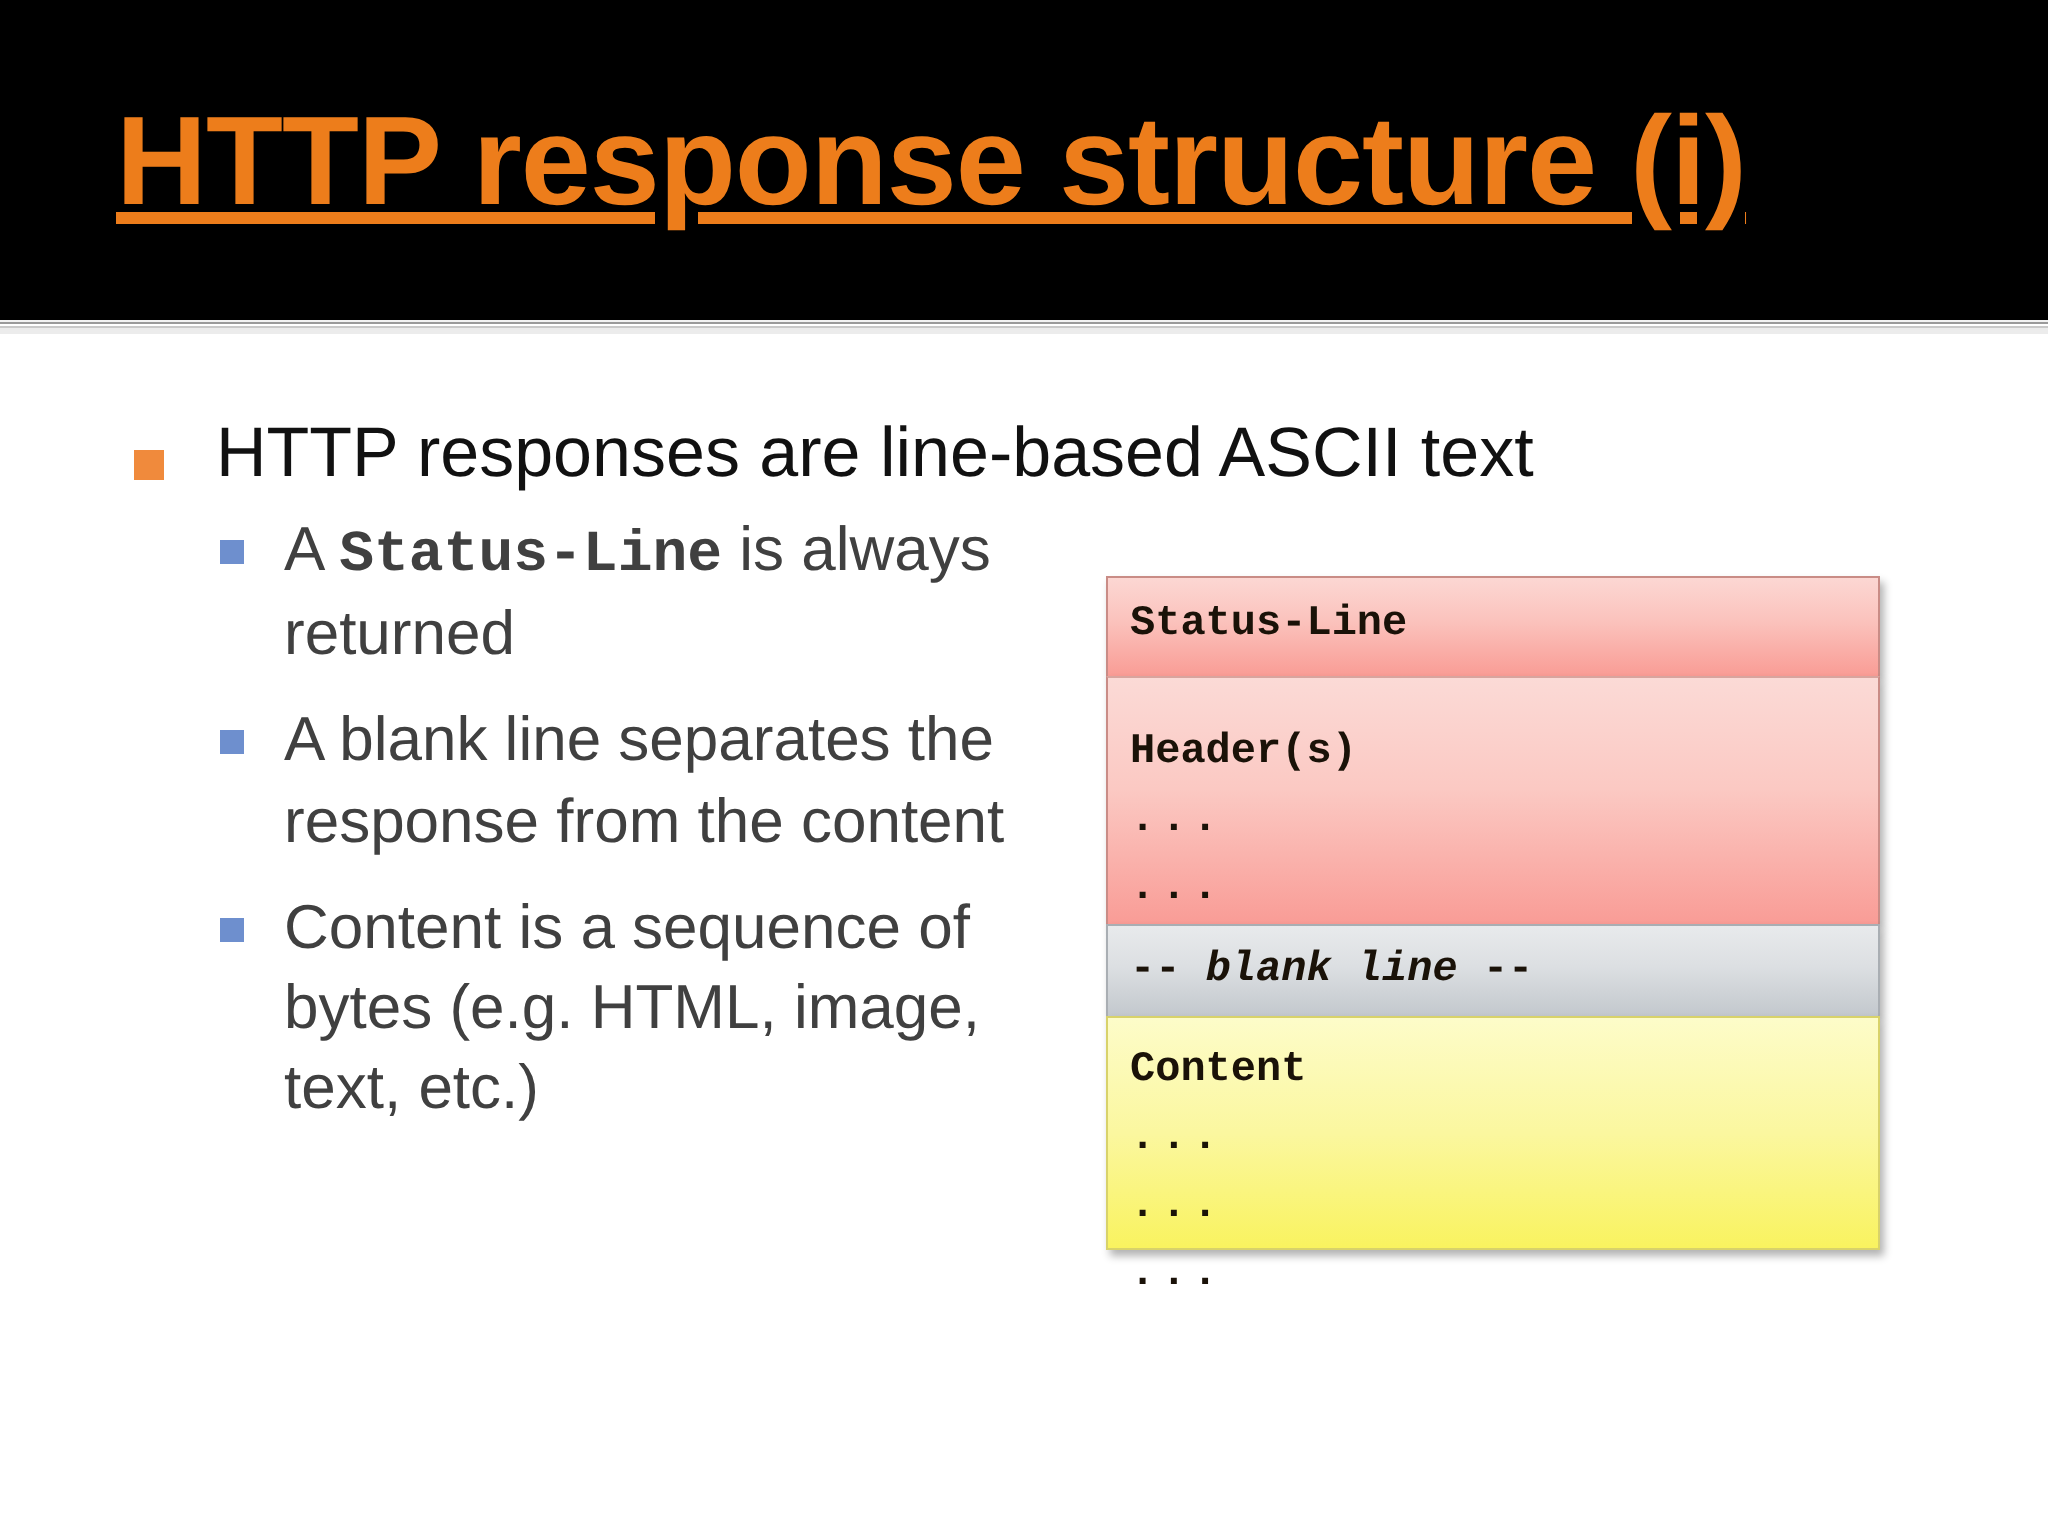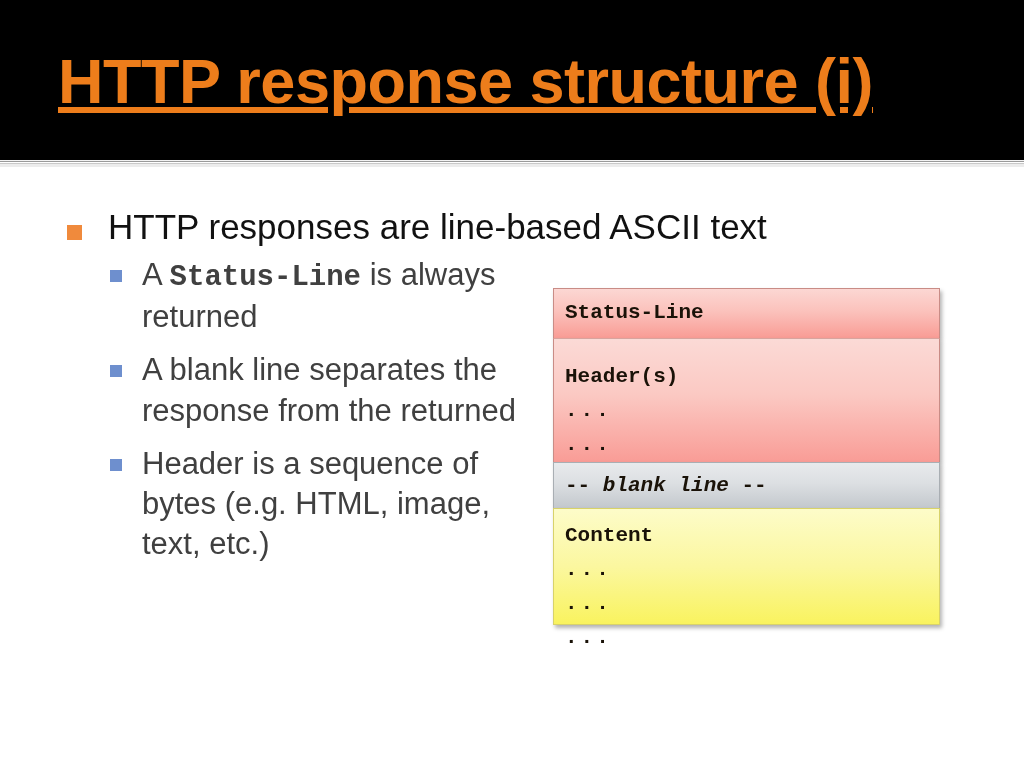--- a/index.html
+++ b/index.html
@@ -189,26 +189,26 @@
 
     <div class="sub-list">
 
       <div class="bullet-l2">
         <span class="marker"></span>
         <span>A </span><span class="mono-inline">Status-Line</span><span> is always returned</span>
       </div>
 
       <div class="bullet-l2">
         <span class="marker"></span>
-        <span>A blank line separates the response from the returned</span>
+        <span>A blank line separates the response from the content</span>
       </div>
 
       <div class="bullet-l2">
         <span class="marker"></span>
-        <span>Header is a sequence of bytes (e.g. HTML, image, text, etc.)</span>
+        <span>Content is a sequence of bytes (e.g. HTML, image, text, etc.)</span>
       </div>
 
     </div>
   </div>
 
   <div class="diagram">
 
     <div class="dbox dbox-status">
       <div class="dline">Status-Line</div>
     </div>

